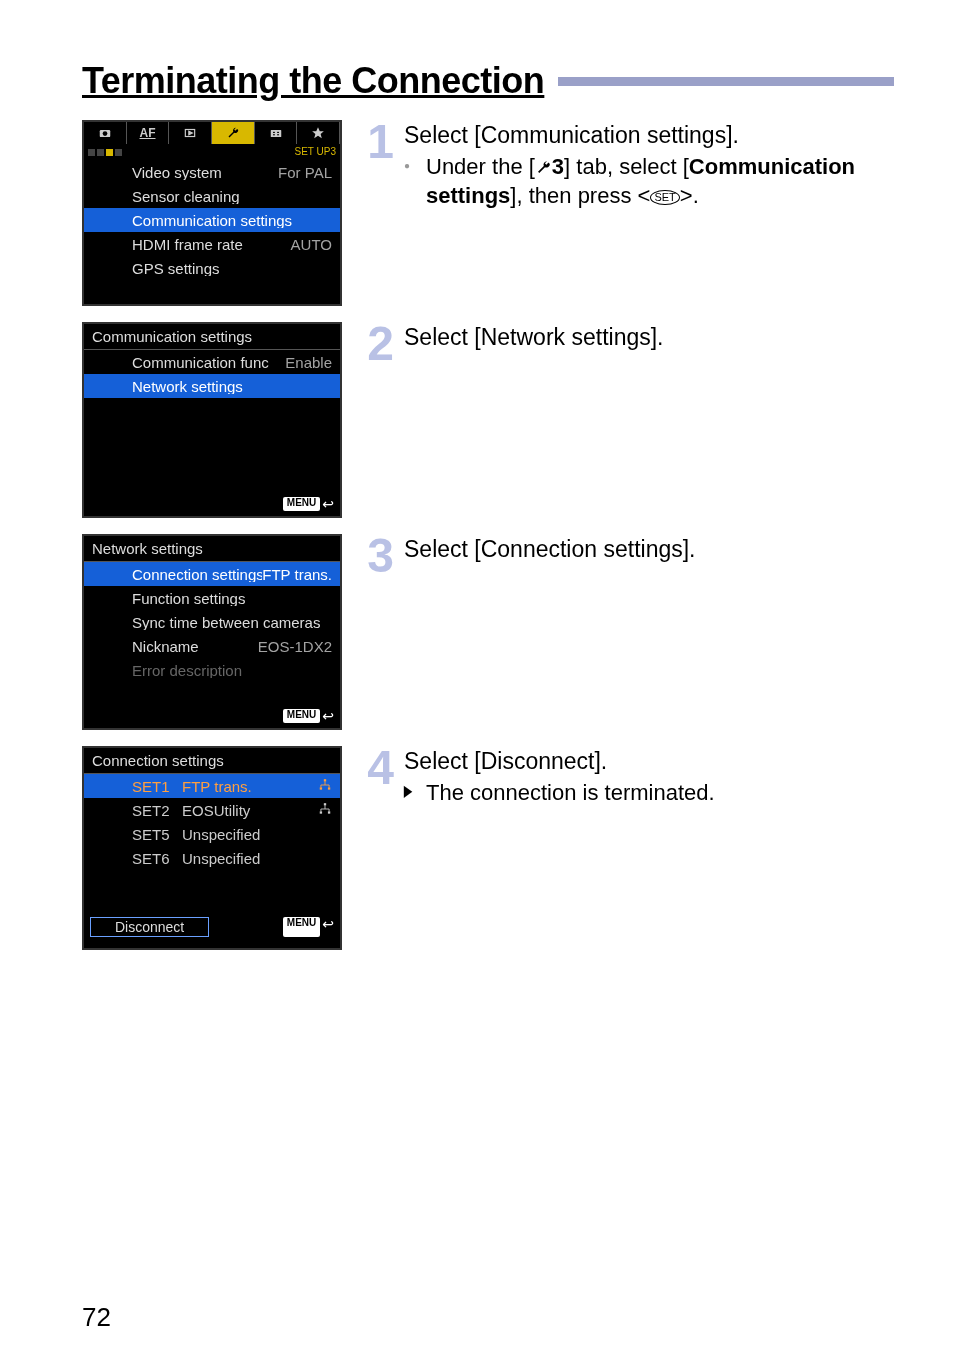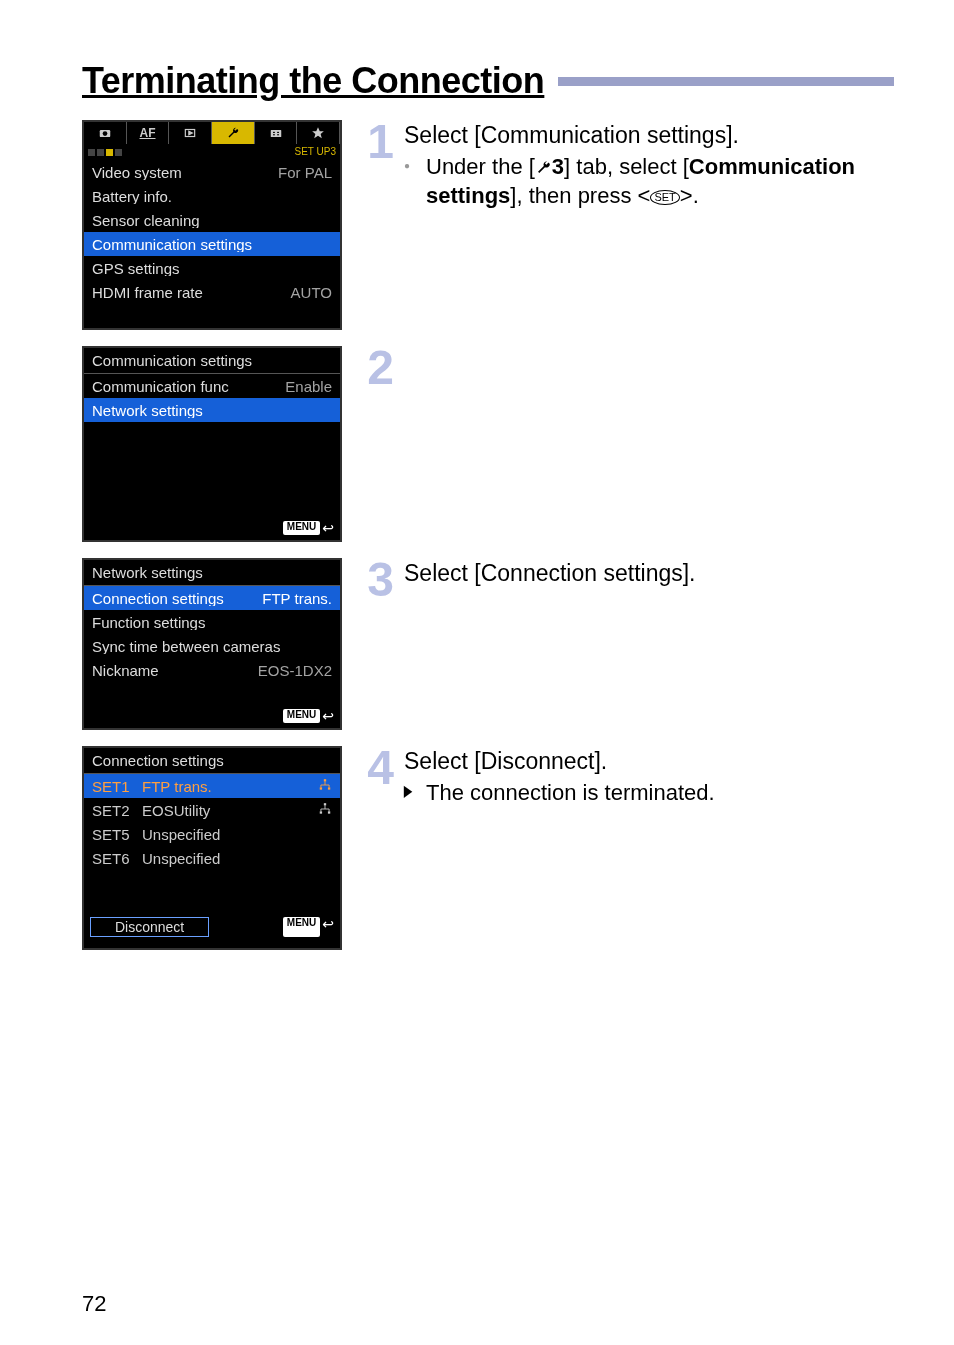--- a/index.html
+++ b/index.html
@@ -24,33 +24,33 @@
   .lcd .tabs { display:flex; height:22px; }
   .lcd .tab { flex:1; display:flex; align-items:center; justify-content:center; border-right:1px solid #555; color:#ccc; font-size:12px; }
   .lcd .tab.sel { background:#d8b800; color:#000; }
   .lcd .subtabs { height:16px; display:flex; align-items:center; padding:0 4px; font-size:10px; color:#d8b800; }
   .lcd .subtabs .dots { display:flex; gap:2px;}
   .lcd .subtabs .dot { width:7px; height:7px; background:#444;}
   .lcd .subtabs .dot.cur { background:#d8b800;}
   .lcd .subtabs .lbl { margin-left:auto; color:#d8b800; font-size:10px;}
   .lcd .row { display:flex; padding:4px 8px; align-items:center; min-height:24px;}
   .lcd .row.sel { background:#1560d8; color:#fff; }
-  .lcd .row .k { flex:1; white-space:nowrap; overflow:hidden; }
+  .lcd .row .k { flex:1; white-space:nowrap; overflow:hidden;margin-left:40px; }
   .lcd .row .v { color:#a3a3a3; white-space:nowrap;}
   .lcd .row.sel .v { color:#fff; }
   .lcd .hdr { padding:5px 8px; color:#ddd; font-size:15px; }
   .lcd .spacer { height:24px; }
   .lcd .menu-back { display:flex; justify-content:flex-end; padding:3px 6px 5px; }
   .lcd .menu-back .btn { background:#fff; color:#000; font-size:10px; font-weight:bold; padding:1px 4px; border-radius:2px;}
   .lcd .menu-back .ret { color:#fff; font-size:14px; margin-left:2px;}
   .lcd .disabled { color:#666 !important; }
   .lcd .footer-row { display:flex; padding:3px 6px 11px; margin-top:44px;}
   .lcd .disconnect-btn { flex:0 0 auto; border:1px solid #6aa0ff; color:#ddd; padding:2px 24px; font-size:14px;}
   .lcd .net-icon { width:14px; height:14px; }
-  .page-num { position:absolute; bottom: 28px; left: 82px; font-size: 22px; }
+  .page-num { position:absolute; bottom: 12px; left: 82px; font-size: 26px; }
   b { font-weight:bold; }
   .tab-icon-svg { width:14px; height:14px; }
 </style>
 </head>
 <body>
 
 <div class="page">
 
   <div class="title-row">
     <div class="title">Terminating the Connection</div>
@@ -102,34 +102,31 @@
               <span class="dot"></span>
           </div>
           <span class="lbl">SET UP3</span>
         </div>
         <div id="lcd1-rows">
             <div class="row">
               <span class="k">Video system</span>
               <span class="v">For PAL</span>
             </div>
             <div class="row">
-              <span class="k">Battery info.</span>
-            </div>
-            <div class="row">
               <span class="k">Sensor cleaning</span>
             </div>
             <div class="row sel">
               <span class="k">Communication settings</span>
-            </div>
-            <div class="row">
-              <span class="k">GPS settings</span>
             </div>
             <div class="row">
               <span class="k">HDMI frame rate</span>
               <span class="v">AUTO</span>
+            </div>
+            <div class="row">
+              <span class="k">GPS settings</span>
             </div>
           </div>
         <div class="spacer"></div>
       </div>
     </div>
     <div class="num-col">1</div>
     <div class="text-col">
       <div class="head">Select [Communication settings].</div>
       <ul>
           <li>
@@ -160,20 +157,21 @@
           <div class="spacer"></div>
           <div class="spacer"></div>
         <div class="menu-back">
           <span class="btn">MENU</span>
             <span class="ret">↩</span>
         </div>
       </div>
     </div>
     <div class="num-col">2</div>
     <div class="text-col">
+      <div class="head">Select [Network settings].</div>
     </div>
   </div>
 
   <div class="step">
     <div class="lcd-col">
       <div class="lcd">
         <div class="hdr">Network settings</div>
         <div style="height:1px;background:#555;"></div>
         <div id="lcd3-rows">
             <div class="row sel">
@@ -182,20 +180,23 @@
             </div>
             <div class="row">
               <span class="k">Function settings</span>
             </div>
             <div class="row">
               <span class="k">Sync time between cameras</span>
             </div>
             <div class="row">
               <span class="k">Nickname</span>
               <span class="v">EOS-1DX2</span>
+            </div>
+            <div class="row">
+              <span class="k disabled">Error description</span>
             </div>
           </div>
         <div class="spacer"></div>
         <div class="menu-back">
           <span class="btn">MENU</span>
             <span class="ret">↩</span>
         </div>
       </div>
     </div>
     <div class="num-col">3</div>

